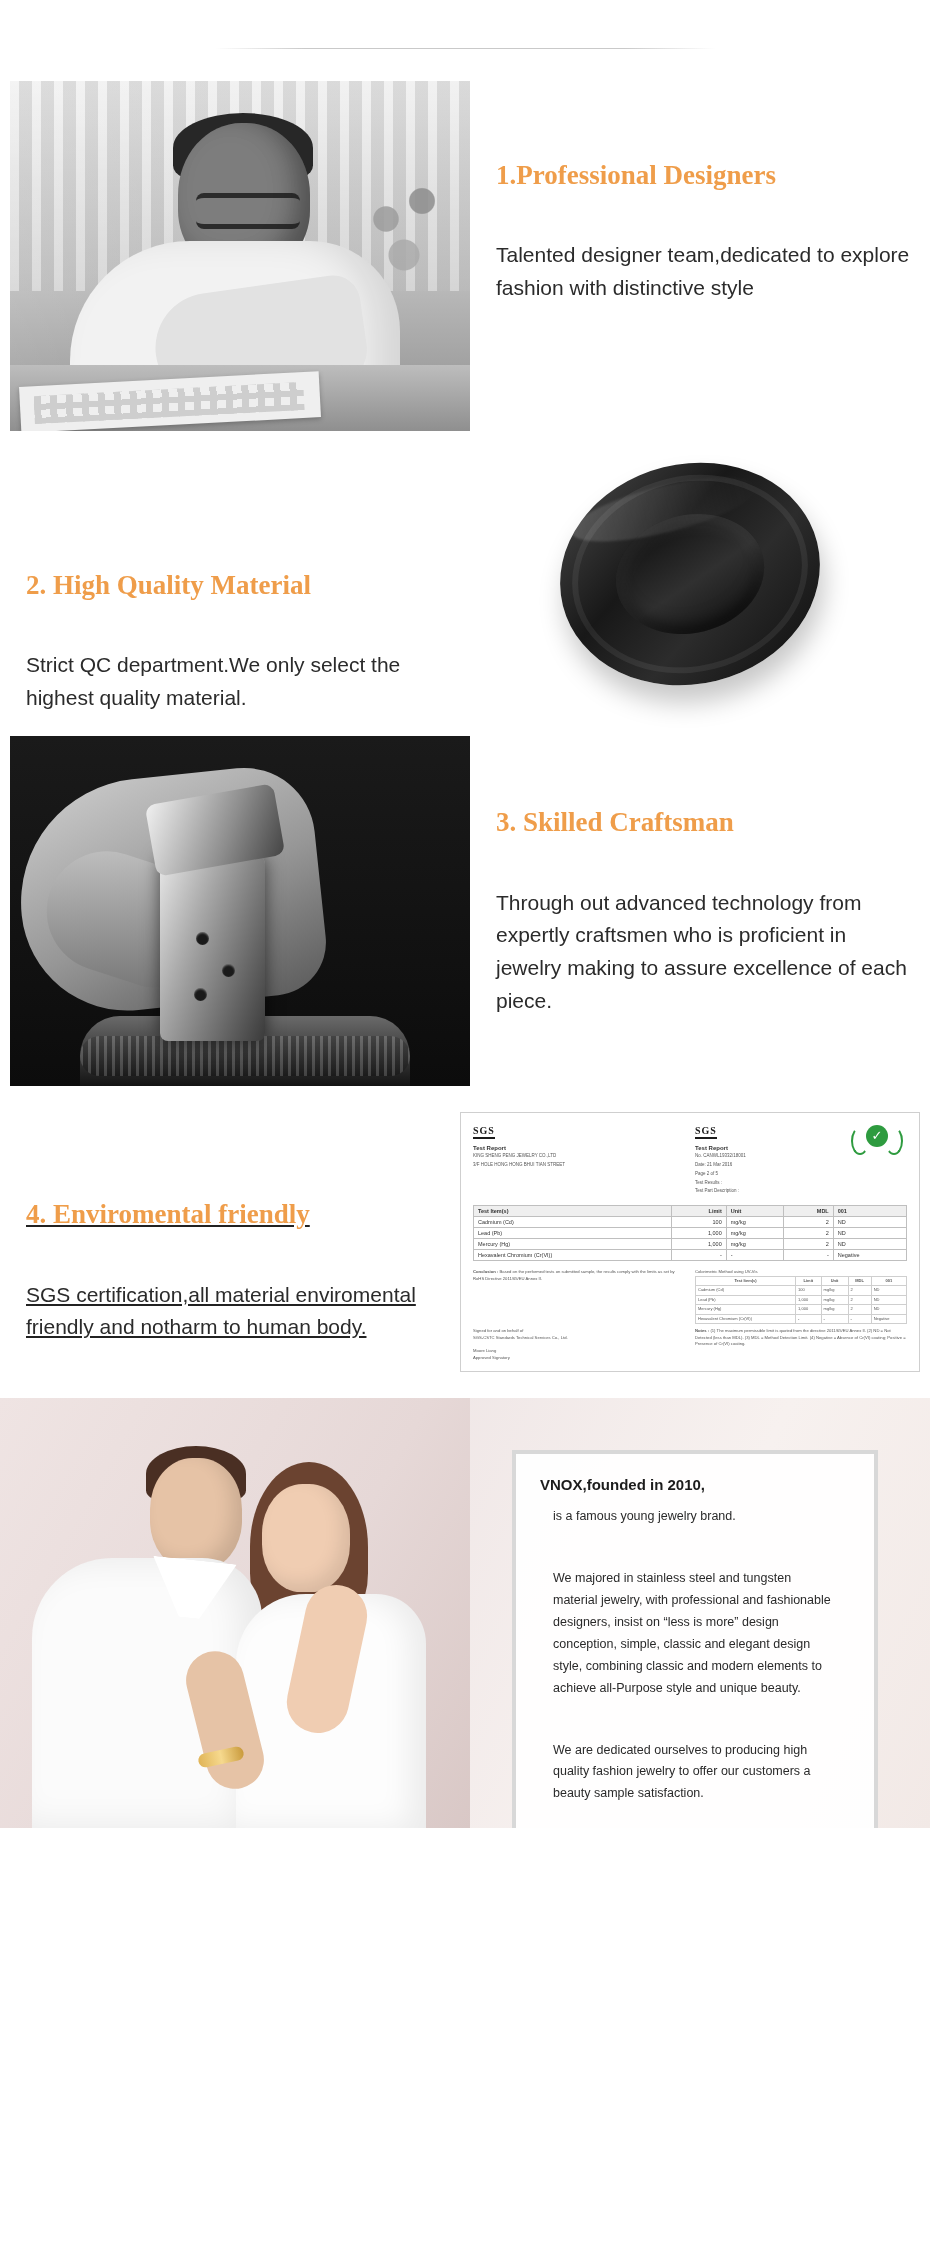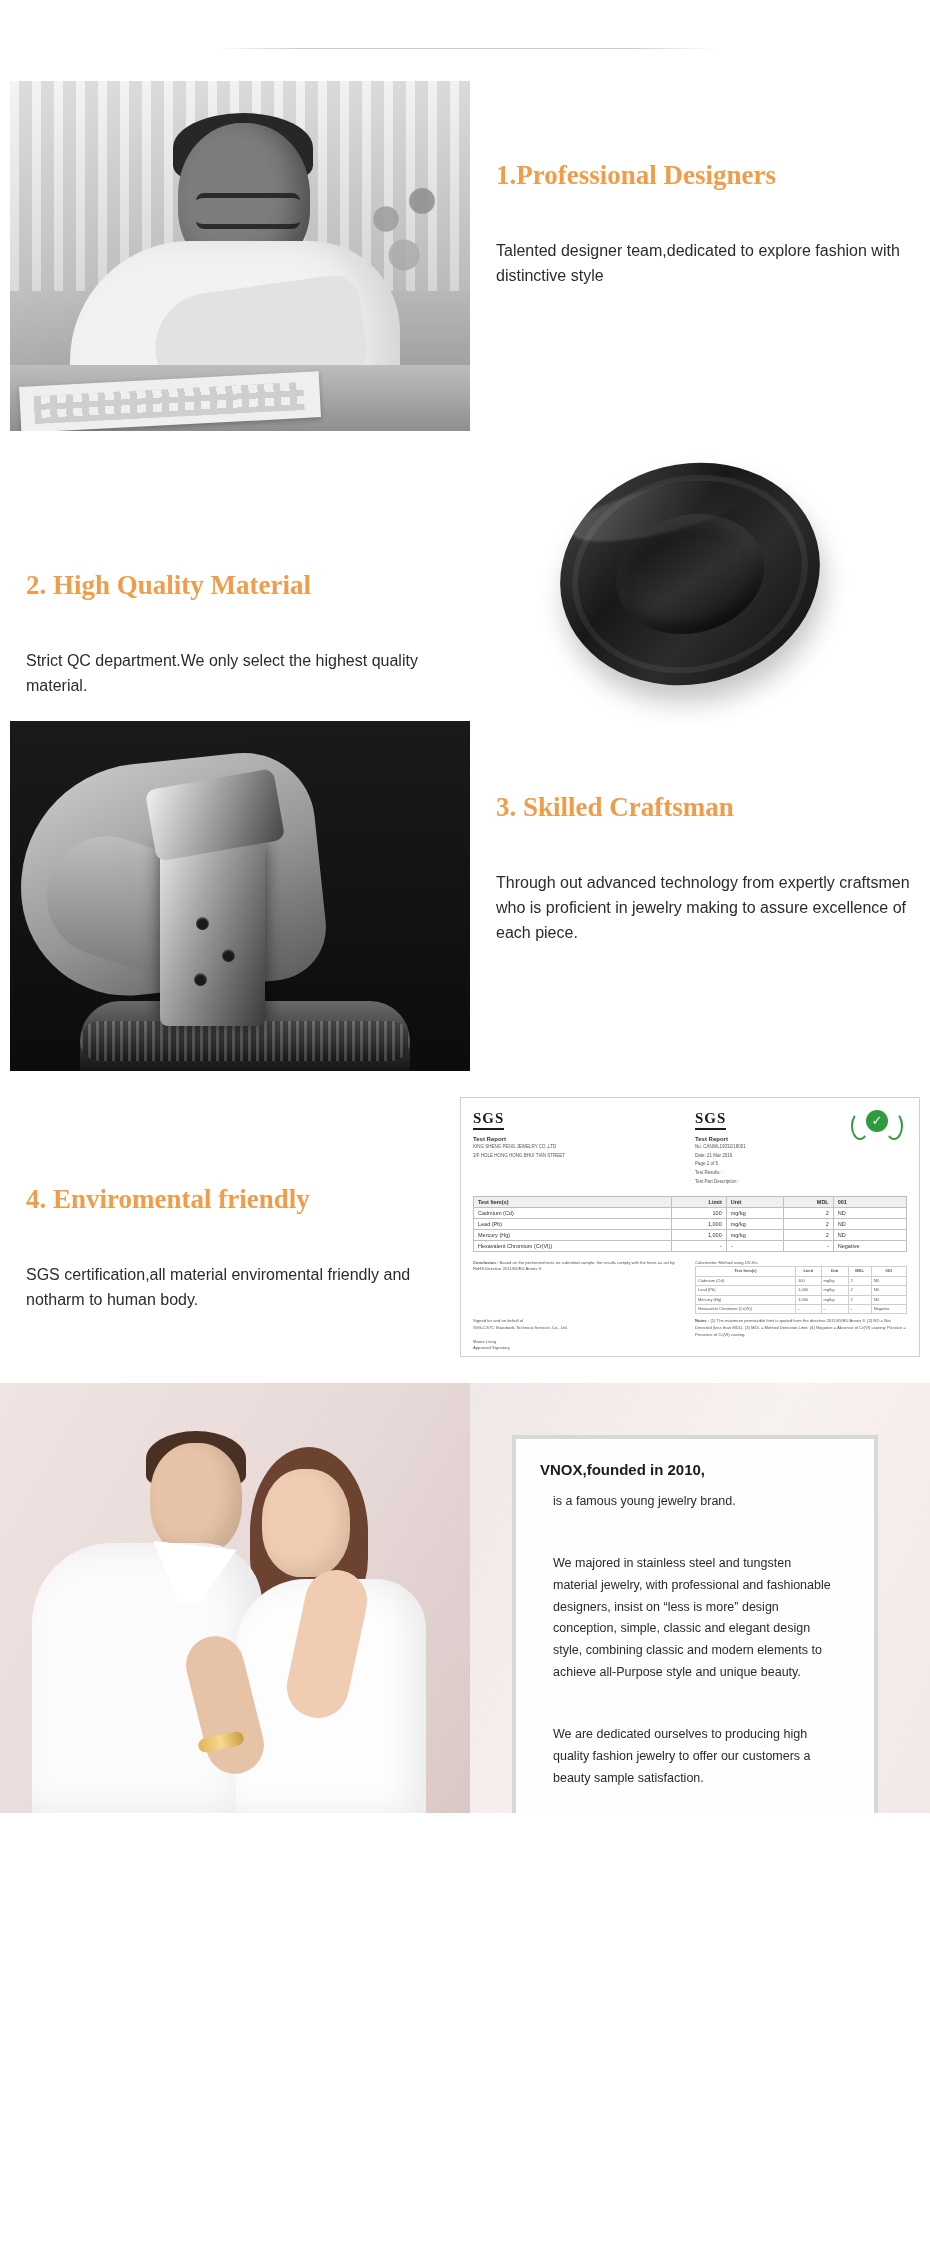--- a/index.html
+++ b/index.html
@@ -63,21 +63,21 @@
   }
   .feat-title {
     font-family: "Liberation Serif", serif;
     color: #ef9d4a;
     font-size: 27px;
     font-weight: bold;
     margin: 0 0 18px 0;
     line-height: 1.2;
   }
   .feat-body {
-    font-size: 16px;
+    font-size: 21px;
     line-height: 1.55;
     color: #2b2b2b;
     margin-top: 48px;
   }
 
   
   .photo {
     width: 460px;
     height: 350px;
     overflow: hidden;
@@ -285,21 +285,21 @@
   }
   .rep-cols {
     display: flex;
     gap: 10px;
     padding: 12px 12px 0 12px;
   }
   .rep-col { flex: 1; }
   .rep-logo {
     font-family: "Liberation Serif", serif;
     font-weight: bold;
-    font-size: 15px;
+    font-size: 10px;
     letter-spacing: 1px;
     color: #1b1b1b;
     border-bottom: 2px solid #1b1b1b;
     display: inline-block;
     padding-bottom: 1px;
   }
   .rep-sub { margin-top: 6px; font-weight: bold; font-size: 6px; }
   .rep-line { font-size: 4.5px; color: #555; margin-top: 2px; line-height: 1.5; }
   .rep-badge {
     position: absolute;
@@ -494,21 +494,21 @@
       </div>
       <div class="copy" style="padding-top:70px;">
         <div class="feat-title">3. Skilled Craftsman</div>
         <div class="feat-body">Through out advanced technology from expertly craftsmen who is proficient in jewelry making to assure excellence of each piece.</div>
       </div>
     </div>
   </div>
 
   <div class="feature" style="margin-top:26px;">
     <div class="feature-row">
-      <div class="copy left" style="width:460px;flex:0 0 460px;padding-top:86px;">
+      <div class="copy left" style="width:460px;flex:0 0 460px;padding-top:86px;text-decoration:underline;">
         <div class="feat-title">4. Enviromental friendly</div>
         <div class="feat-body">SGS certification,all material enviromental friendly and notharm to human body.</div>
       </div>
       <div class="media" style="flex:0 0 460px;width:460px;">
         <div class="photo-report">
 
           <div class="rep-badge">
             <div class="laurel-l"></div>
             <div class="laurel-r"></div>
             <div class="check">✓</div>

